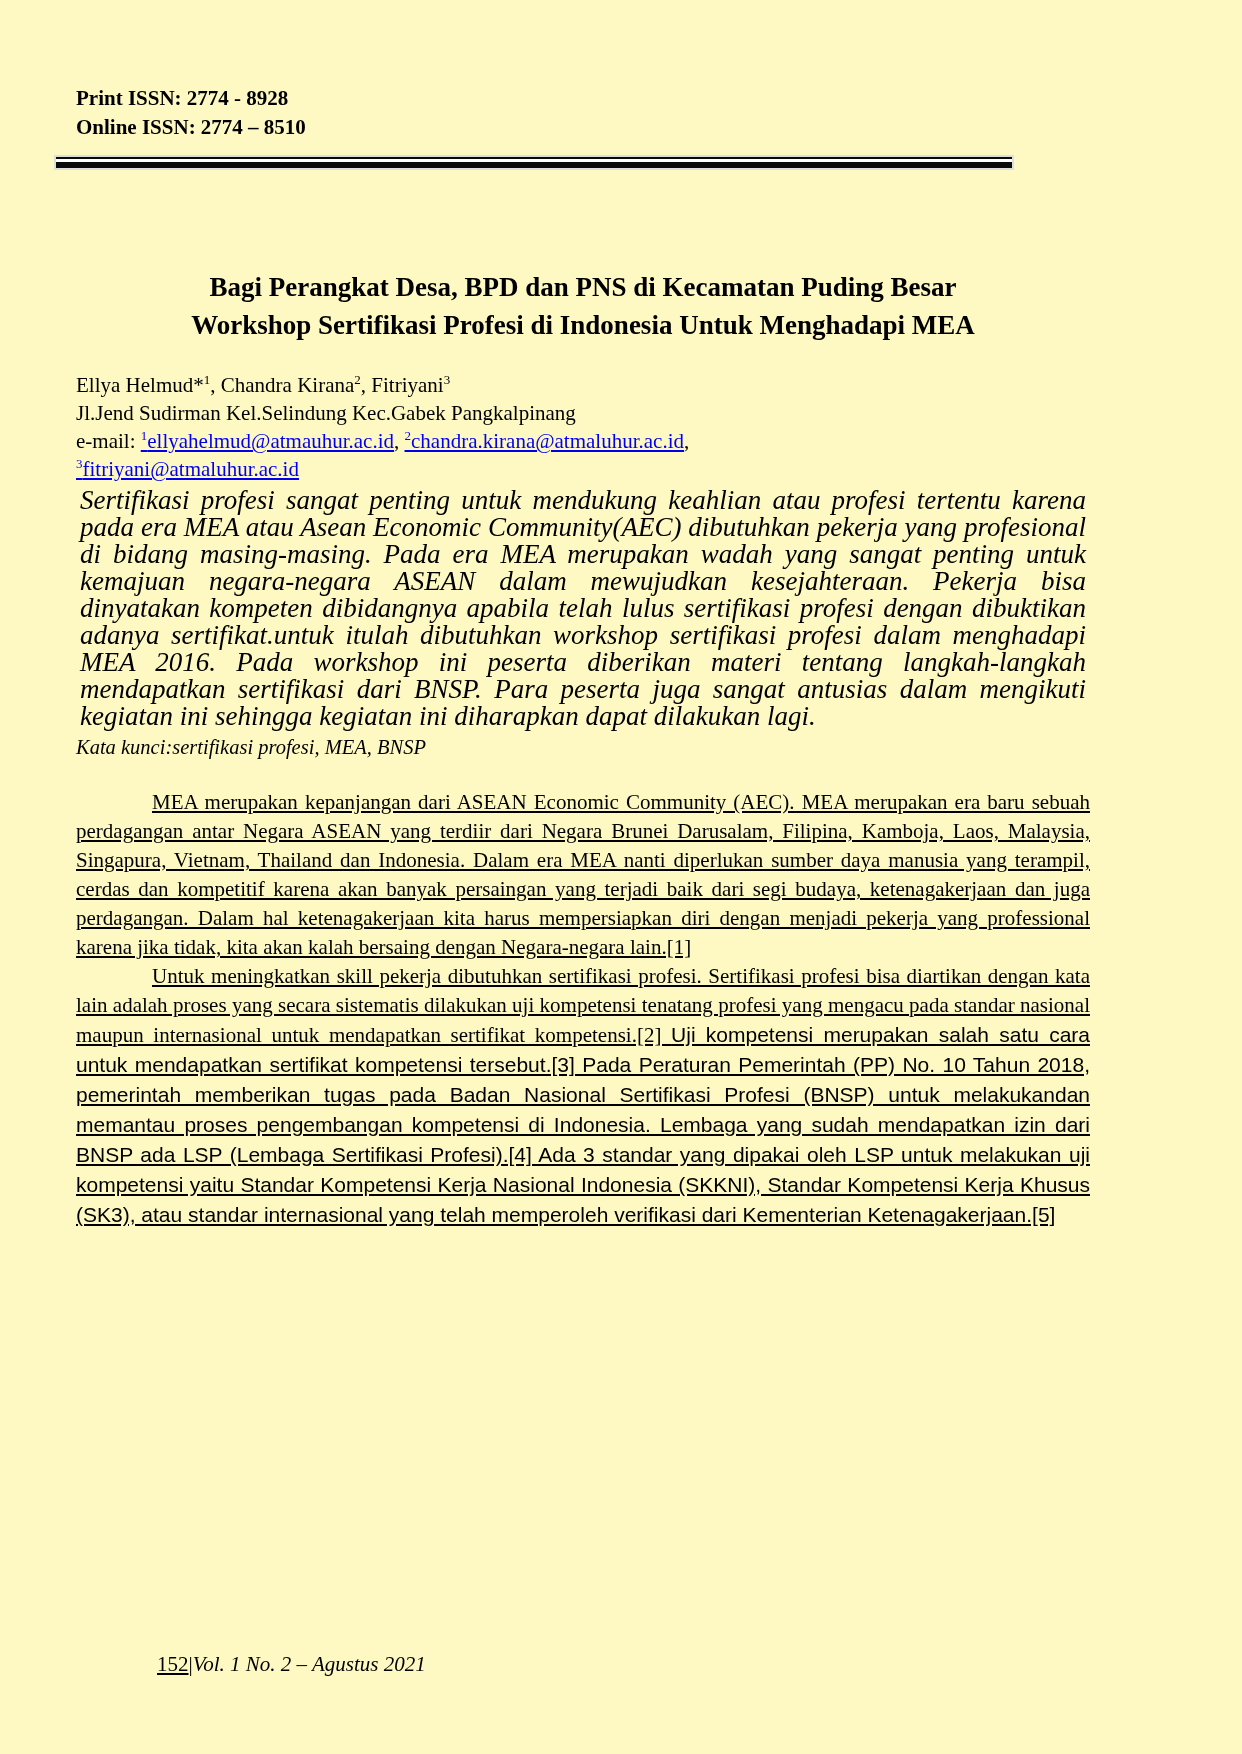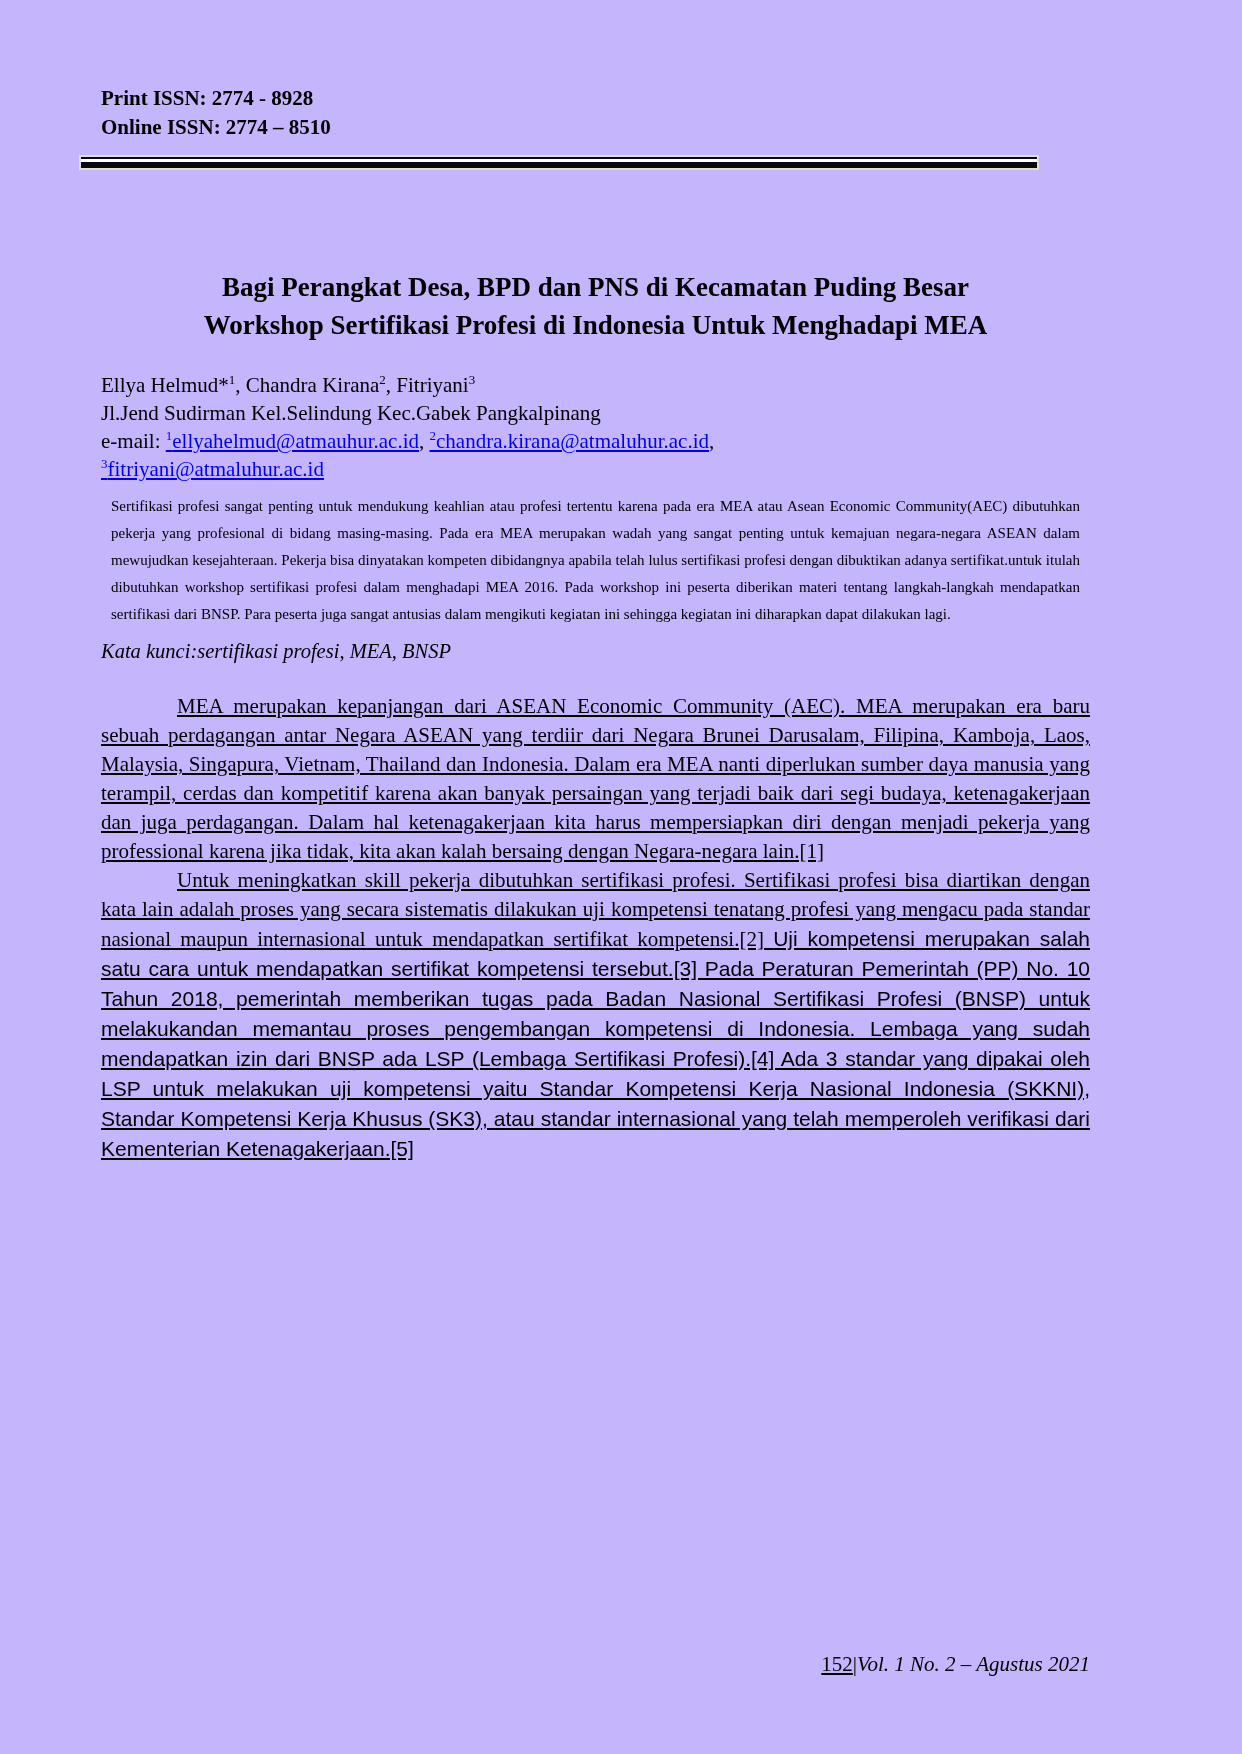--- a/index.html
+++ b/index.html
@@ -5,25 +5,25 @@
   html, body {
     margin: 0;
     padding: 0;
     background: #ffffff;
   }
   .page {
     position: relative;
     width: 1242px;
     height: 1754px;
     margin: 0 auto;
-    background: #c4b5fd;
+    background: #fef9c3;
     color: #000000;
     font-family: "Liberation Serif", serif;
     box-sizing: border-box;
-    padding: 84px 152px 0 101px;
+    padding: 84px 152px 0 76px;
     overflow: hidden;
   }
 
   
   .issn-block {
     font-weight: bold;
     font-size: 21px;
     line-height: 29px;
   }
 
@@ -71,22 +71,23 @@
   
   .abstract-heading {
     margin-top: 30px;
     text-align: center;
     font-weight: bold;
     font-style: italic;
     font-size: 21px;
     line-height: 27px;
   }
   .abstract-body {
-    margin: 10px;
-    font-size: 15px;
+    margin: 4px;
+    font-style: italic;
+    font-size: 27px;
     line-height: 27px;
     text-align: justify;
   }
   .keywords {
     margin: 0;
     font-style: italic;
     font-size: 20.5px;
     line-height: 27px;
   }
 
@@ -111,21 +112,21 @@
   .body-para.first { margin-top: 27px; }
   .sans { font-family: "Liberation Sans", sans-serif; }
 
   
   .page-footer {
     position: absolute;
     left: 157px;
     right: 152px;
     bottom: 76px;
     display: flex;
-    justify-content: flex-end;
+    justify-content: flex-start;
     align-items: baseline;
     font-size: 21px;
     line-height: 27px;
   }
   .pgnum { text-decoration: underline; }
   .footer-right { font-style: italic; }
 </style>
 </head>
 <body>
 

